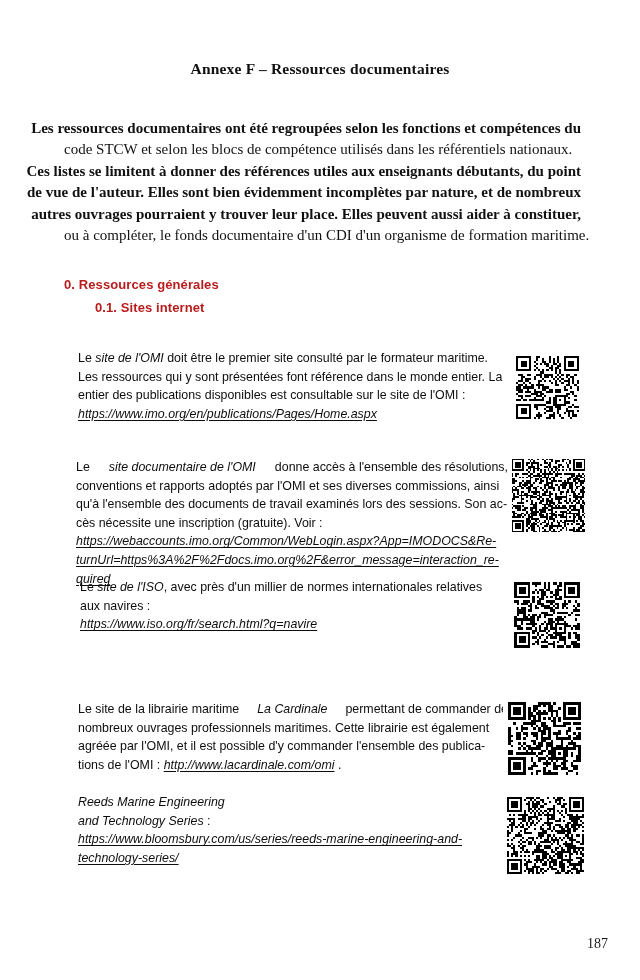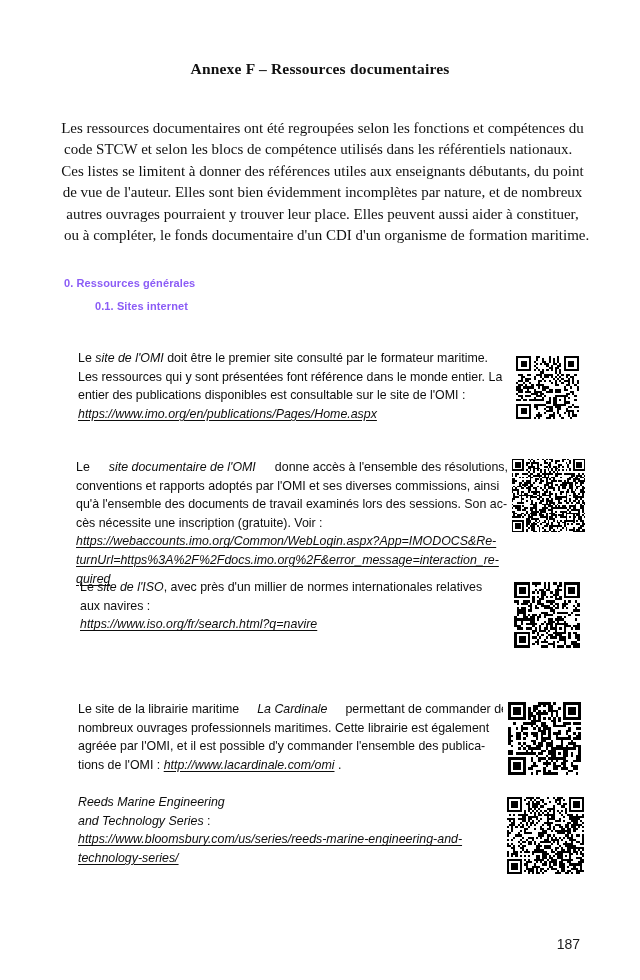--- a/index.html
+++ b/index.html
@@ -49,31 +49,32 @@
     line-height: 21.4px;
     text-align: justify;
     color: #111111;
   }
   .intro .line {
     display: block;
     white-space: nowrap;
   }
   .intro .line.j {
     display: flex;
-    justify-content: center;
+    justify-content: flex-end;
+    font-weight: bold;
   }
   .intro .line.j > span { white-space: pre; }
 
   
   .sec-h {
     position: absolute;
     left: 64px;
     font-weight: bold;
-    font-size: 11px;
-    color: #8b5cf6;
+    font-size: 13px;
+    color: #b91c1c;
     letter-spacing: 0.1px;
   }
   #sec-0 { top: 277px; }
   #sec-01 { top: 300px; margin-left: 31px; }
 
   
   .block {
     position: absolute;
     font-size: 12.4px;
     line-height: 18.6px;
@@ -109,25 +110,25 @@
 
   #qr-imo       { left: 512px; top: 352px; width: 71px;  height: 71px; }
   #qr-imodocs   { left: 508px; top: 455px; width: 81px;  height: 81px; }
   #qr-iso       { left: 510px; top: 578px; width: 74px;  height: 74px; }
   #qr-cardinale { left: 503px; top: 697px; width: 83px;  height: 83px; }
   #qr-reeds     { left: 503px; top: 793px; width: 85px;  height: 85px; }
 
   
   .page-num {
     position: absolute;
-    left: 520px;
+    left: 548px;
     top: 936px;
     width: 60px;
     text-align: right;
-    font-family: Liberation Sans, sans-serif;
+    font-family: Liberation Serif, serif;
     font-size: 14px;
     color: #1a1a1a;
   }
 </style>
 </head>
 <body>
 
 <div class="page">
 
   <div class="doc-title">Annexe F – Ressources documentaires</div>

